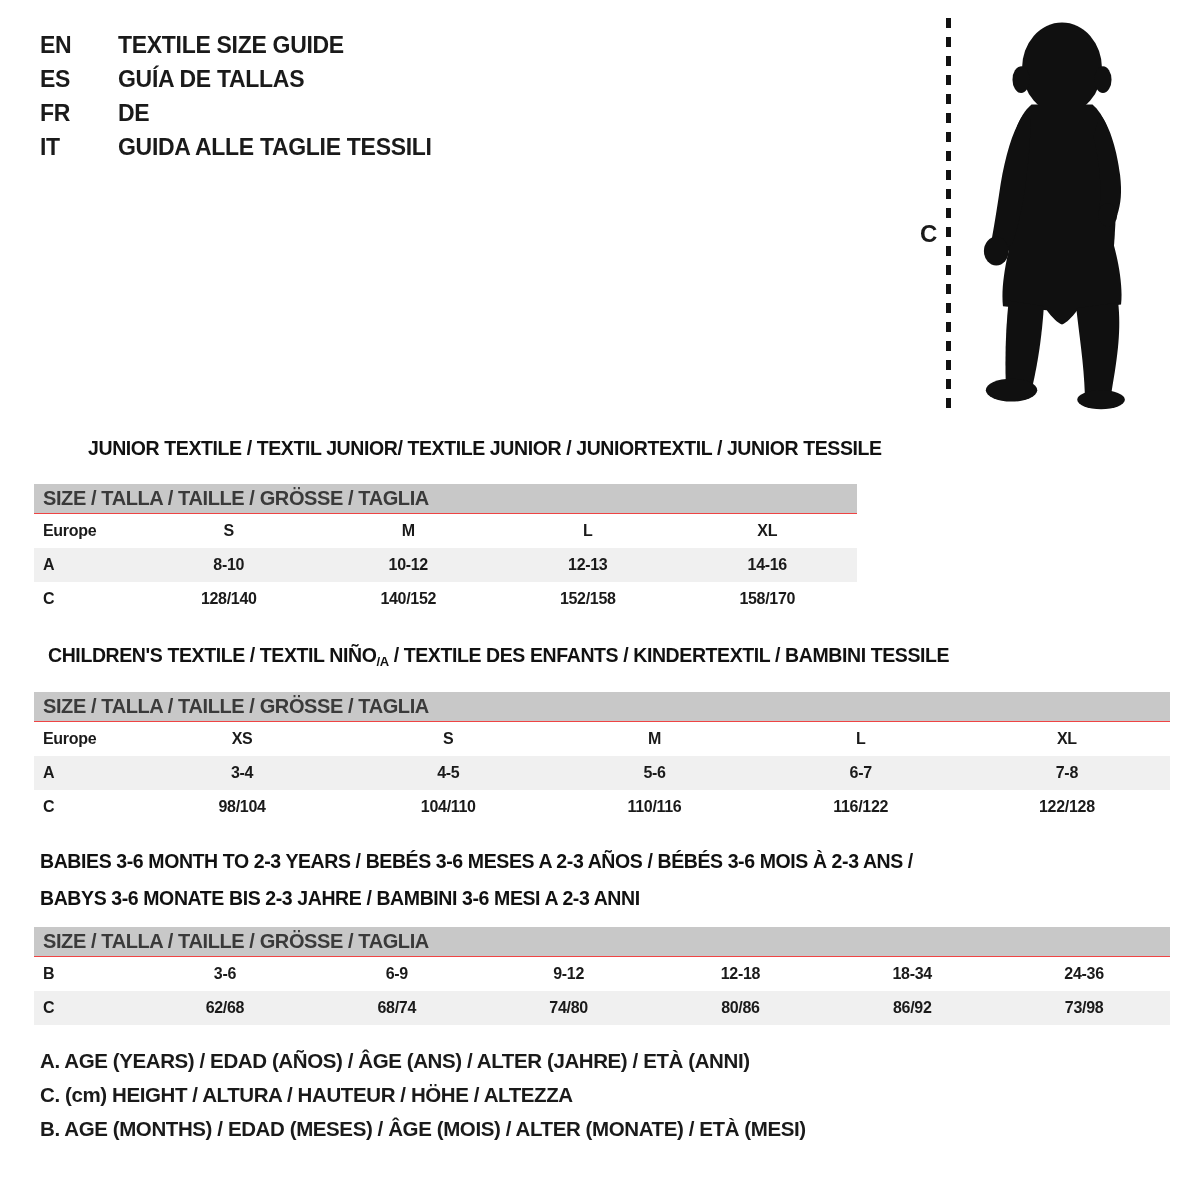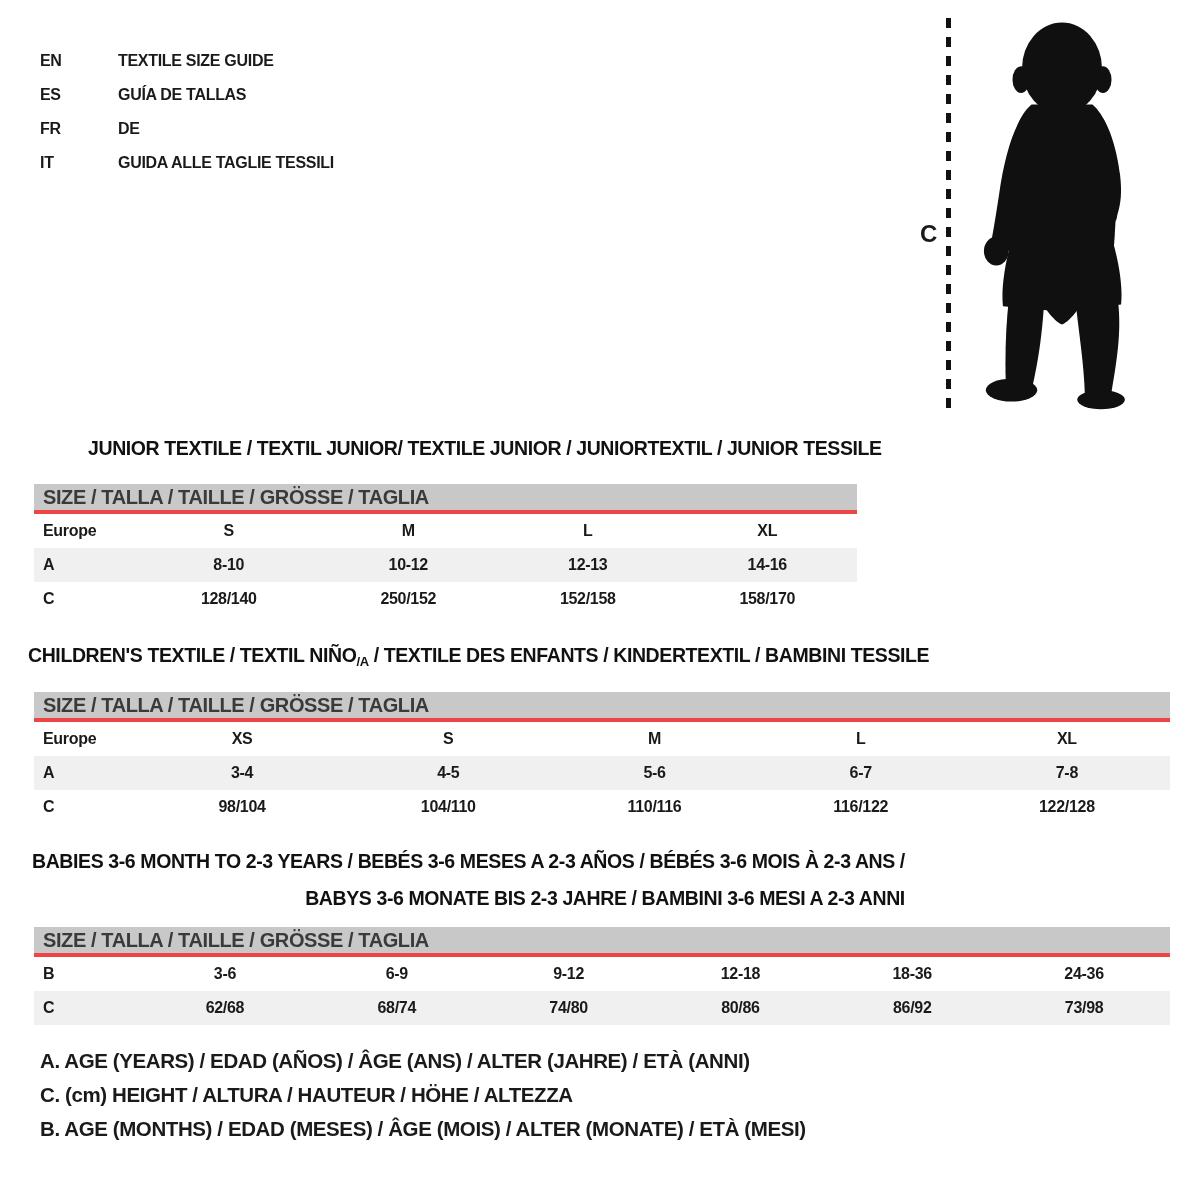--- a/index.html
+++ b/index.html
@@ -7,52 +7,52 @@
   body {
     position:relative;
     background:#ffffff;
     color:#1a1a1a;
     font-family:"Liberation Sans", sans-serif;
     overflow:hidden;
   }
 
   
   .lang-block {
-    position:absolute; left:40px; top:44px;
+    position:absolute; left:40px; top:28px;
     display:grid; grid-template-columns:78px auto;
-    font-size:16px; font-weight:bold; line-height:34px;
+    font-size:23px; font-weight:bold; line-height:34px;
     letter-spacing:-0.3px; white-space:nowrap;
   }
 
   
   .figure-area { position:absolute; left:900px; top:10px; width:280px; height:415px; }
   .measure-label { position:absolute; left:20px; top:210px; font-size:24px; font-weight:bold; }
   .dashed-line {
     position:absolute; left:46px; top:8px; width:5px; height:398px;
     background:repeating-linear-gradient(to bottom, #111 0 10px, transparent 10px 19px);
   }
   .baby-svg { position:absolute; left:62px; top:3px; }
 
   
   .section-title {
     position:absolute; font-size:19.5px; font-weight:bold; color:#111;
     letter-spacing:-0.4px; white-space:nowrap;
   }
   #junior-title   { left:40px; top:437px;margin-left:48px; }
-  #children-title { left:28px; top:644px;text-align:right; }
-  #babies-title   { left:32px; top:843px; line-height:37px;text-align:right; }
+  #children-title { left:48px; top:644px;text-align:right; }
+  #babies-title   { left:40px; top:843px; line-height:37px; }
   .sub-small { font-size:13px; vertical-align:-4px; }
 
   
   .size-table { position:absolute; font-weight:bold; }
   #junior-table   { left:34px; top:484px; width:823px; }
   #children-table { left:34px; top:692px; width:1136px; }
   #babies-table   { left:34px; top:927px; width:1136px; }
   .thead {
-    height:30px; background:#c8c8c8; border-bottom:4px solid #ef4444;
+    height:30px; background:#c8c8c8; border-bottom:1px solid #ef4444;
     display:flex; align-items:center; padding-left:9px;
     font-size:20px; color:#3a3a3a; letter-spacing:-0.4px;
   }
   .trow { display:grid; align-items:center; height:34px; font-size:16px; letter-spacing:-0.3px; }
   .trow.shaded { background:#f0f0f0; }
   .cols4 { grid-template-columns:105px repeat(4,1fr); }
   .cols5 { grid-template-columns:105px repeat(5,1fr); }
   .cols6 { grid-template-columns:105px repeat(6,1fr); }
   .tlabel { padding-left:9px; text-align:left; }
   .tcell { text-align:center; }
@@ -113,21 +113,21 @@
   <div class="trow cols4 shaded">
     <span class="tlabel">A</span>
     <span class="tcell">8-10</span>
     <span class="tcell">10-12</span>
     <span class="tcell">12-13</span>
     <span class="tcell">14-16</span>
   </div>
   <div class="trow cols4">
     <span class="tlabel">C</span>
     <span class="tcell">128/140</span>
-    <span class="tcell">250/152</span>
+    <span class="tcell">140/152</span>
     <span class="tcell">152/158</span>
     <span class="tcell">158/170</span>
   </div>
 </div>
 
 <div class="section-title" id="children-title">
   <span>CHILDREN'S TEXTILE / TEXTIL NIÑO</span><span class="sub-small">/A</span><span> / TEXTILE DES ENFANTS / KINDERTEXTIL / BAMBINI TESSILE</span>
 </div>
 <div class="size-table" id="children-table">
   <div class="thead">SIZE / TALLA / TAILLE / GRÖSSE / TAGLIA</div>
@@ -162,21 +162,21 @@
   <div>BABYS 3-6 MONATE BIS 2-3 JAHRE / BAMBINI 3-6 MESI A 2-3 ANNI</div>
 </div>
 <div class="size-table" id="babies-table">
   <div class="thead">SIZE / TALLA / TAILLE / GRÖSSE / TAGLIA</div>
   <div class="trow cols6">
     <span class="tlabel">B</span>
     <span class="tcell">3-6</span>
     <span class="tcell">6-9</span>
     <span class="tcell">9-12</span>
     <span class="tcell">12-18</span>
-    <span class="tcell">18-36</span>
+    <span class="tcell">18-34</span>
     <span class="tcell">24-36</span>
   </div>
   <div class="trow cols6 shaded">
     <span class="tlabel">C</span>
     <span class="tcell">62/68</span>
     <span class="tcell">68/74</span>
     <span class="tcell">74/80</span>
     <span class="tcell">80/86</span>
     <span class="tcell">86/92</span>
     <span class="tcell">73/98</span>

